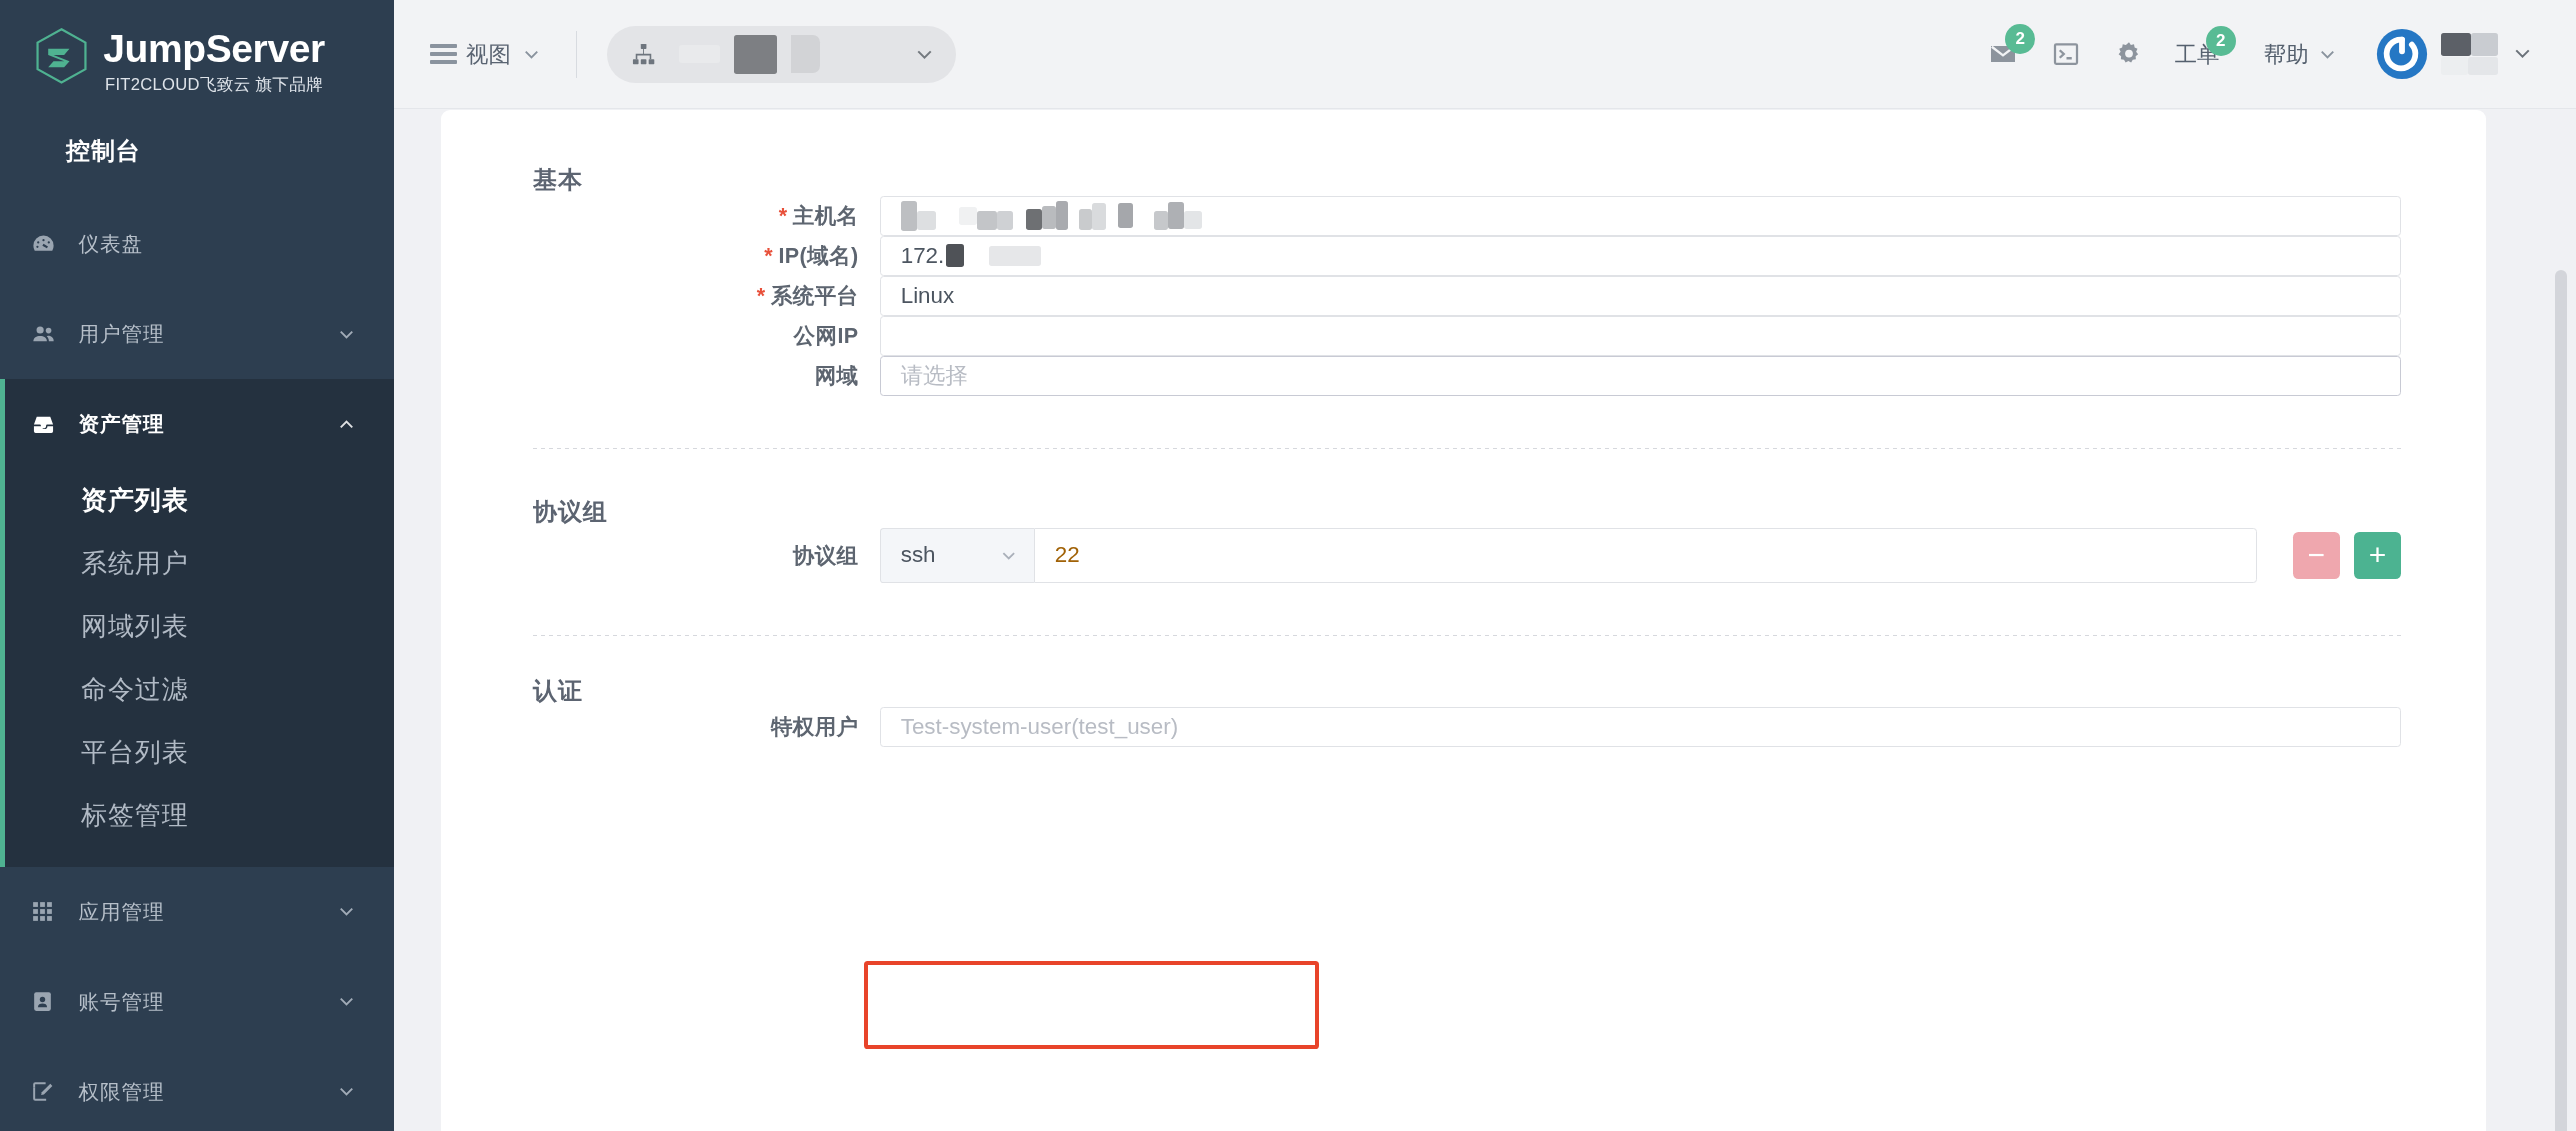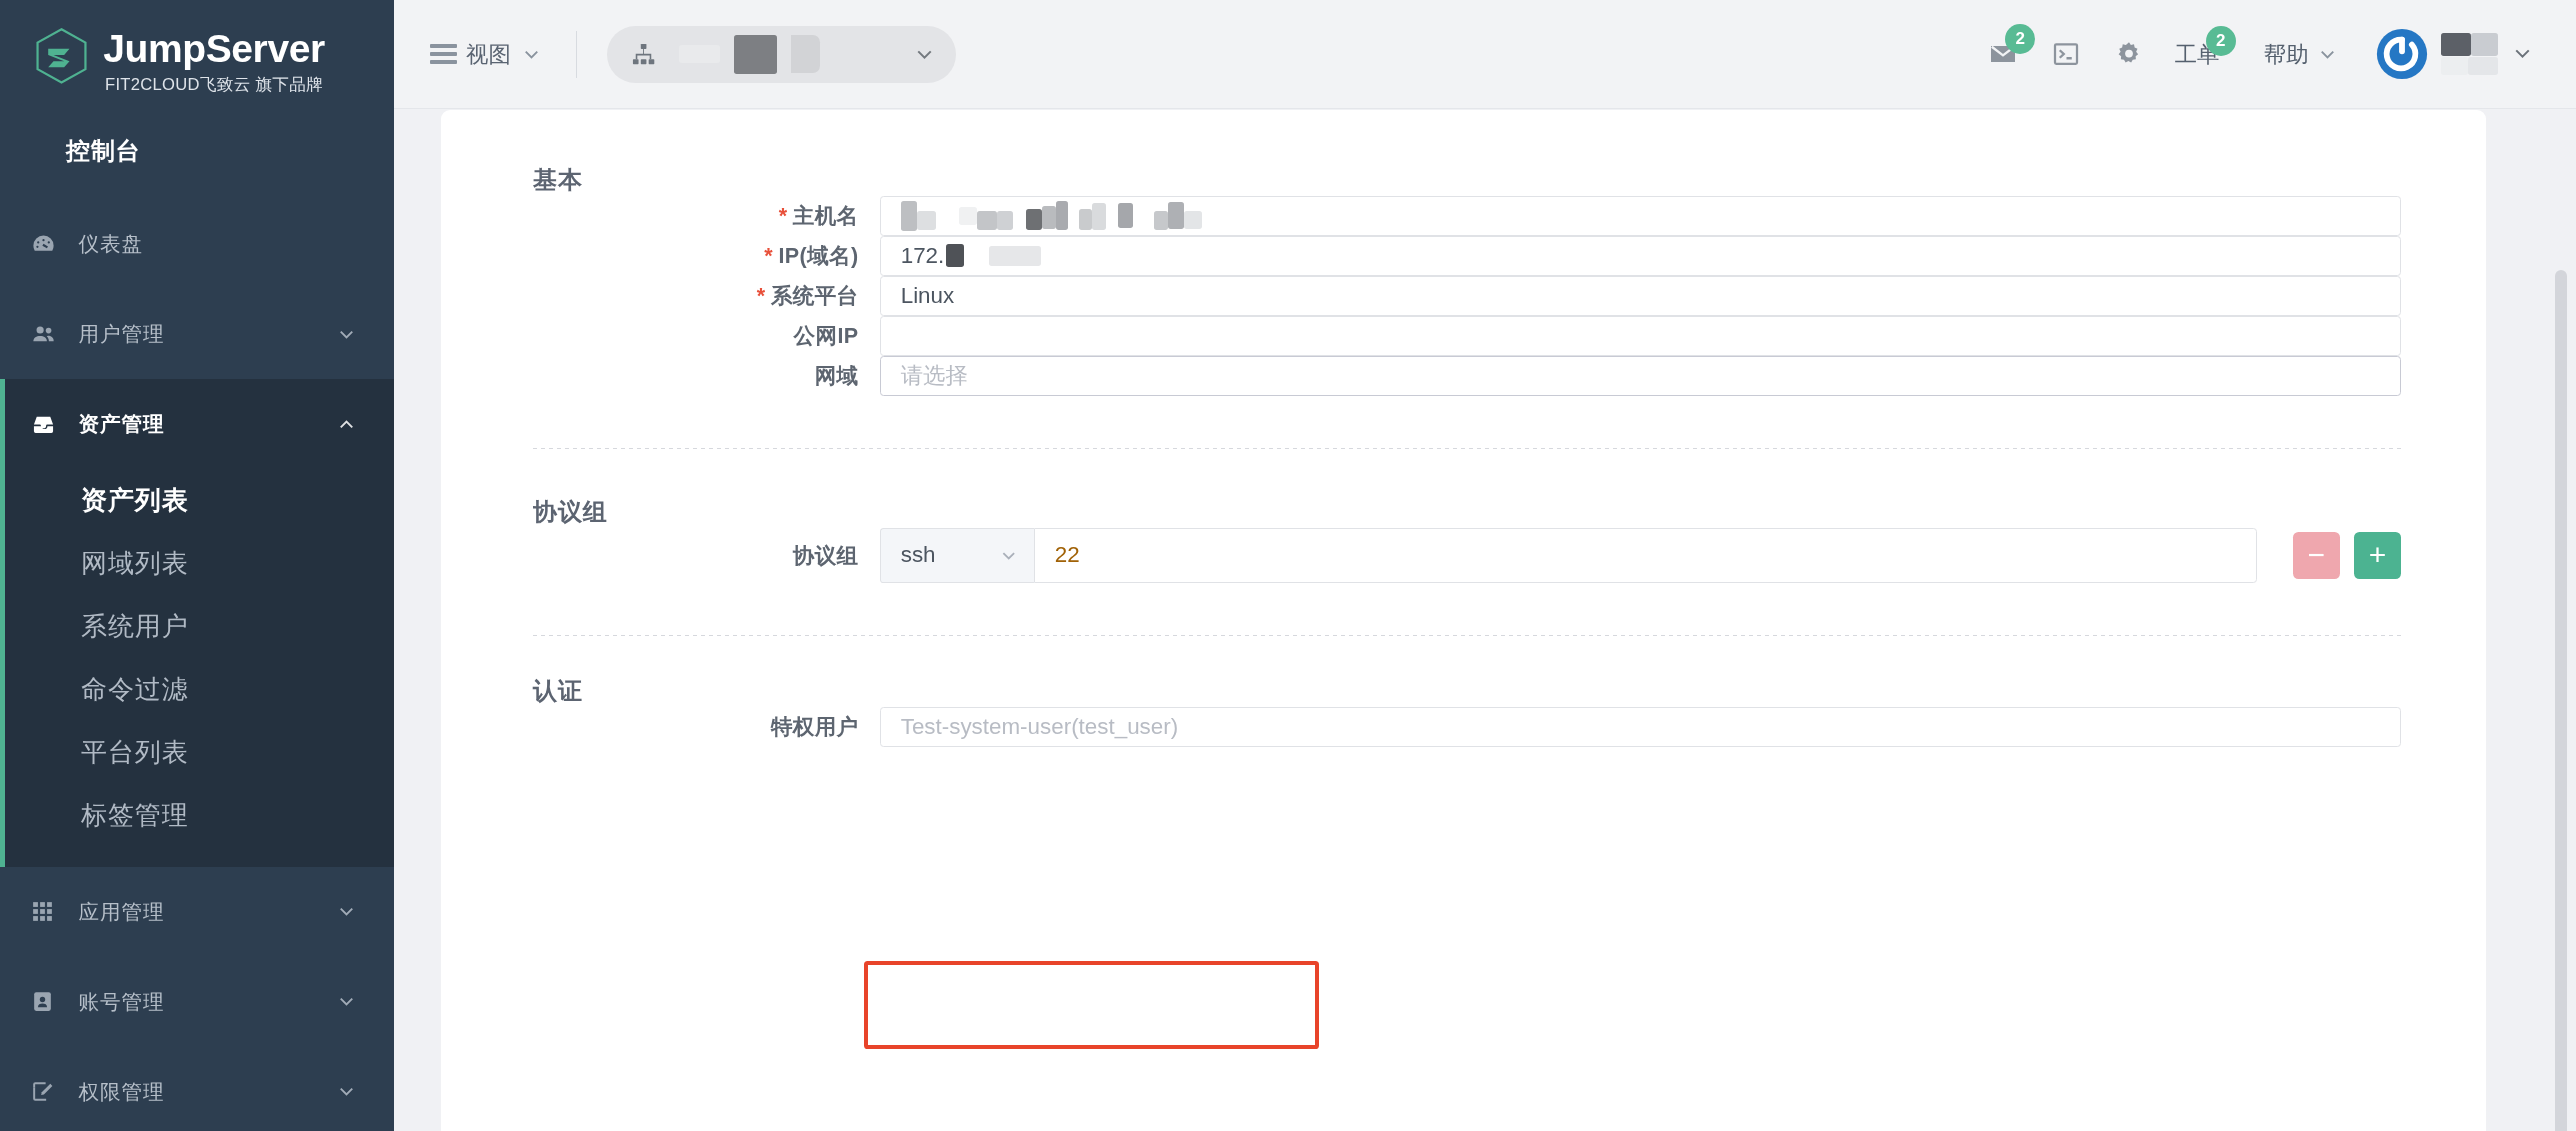--- a/index.html
+++ b/index.html
@@ -225,22 +225,22 @@
               <path d="M6 5h12l2.5 7h-5.2a1 1 0 00-1 1 2.3 2.3 0 01-4.6 0 1 1 0 00-1-1H3.5z"></path>
             </svg>
           </span>
           <span class="lbl">资产管理</span>
           <svg class="chev" viewBox="0 0 24 24" fill="none" stroke="currentColor" stroke-width="2">
               <path d="M6 15l6-6 6 6"></path>
             </svg>
         </div>
         <div>
           <div class="sub-item active">资产列表</div>
+          <div class="sub-item">系统用户</div>
           <div class="sub-item">网域列表</div>
-          <div class="sub-item">系统用户</div>
           <div class="sub-item">命令过滤</div>
           <div class="sub-item">平台列表</div>
           <div class="sub-item">标签管理</div>
           <div class="sub-pad"></div>
         </div>
       </div>
 
       <div class="nav-item">
         <span class="ico">
           <svg width="25" height="25" viewBox="0 0 24 24" fill="currentColor">

